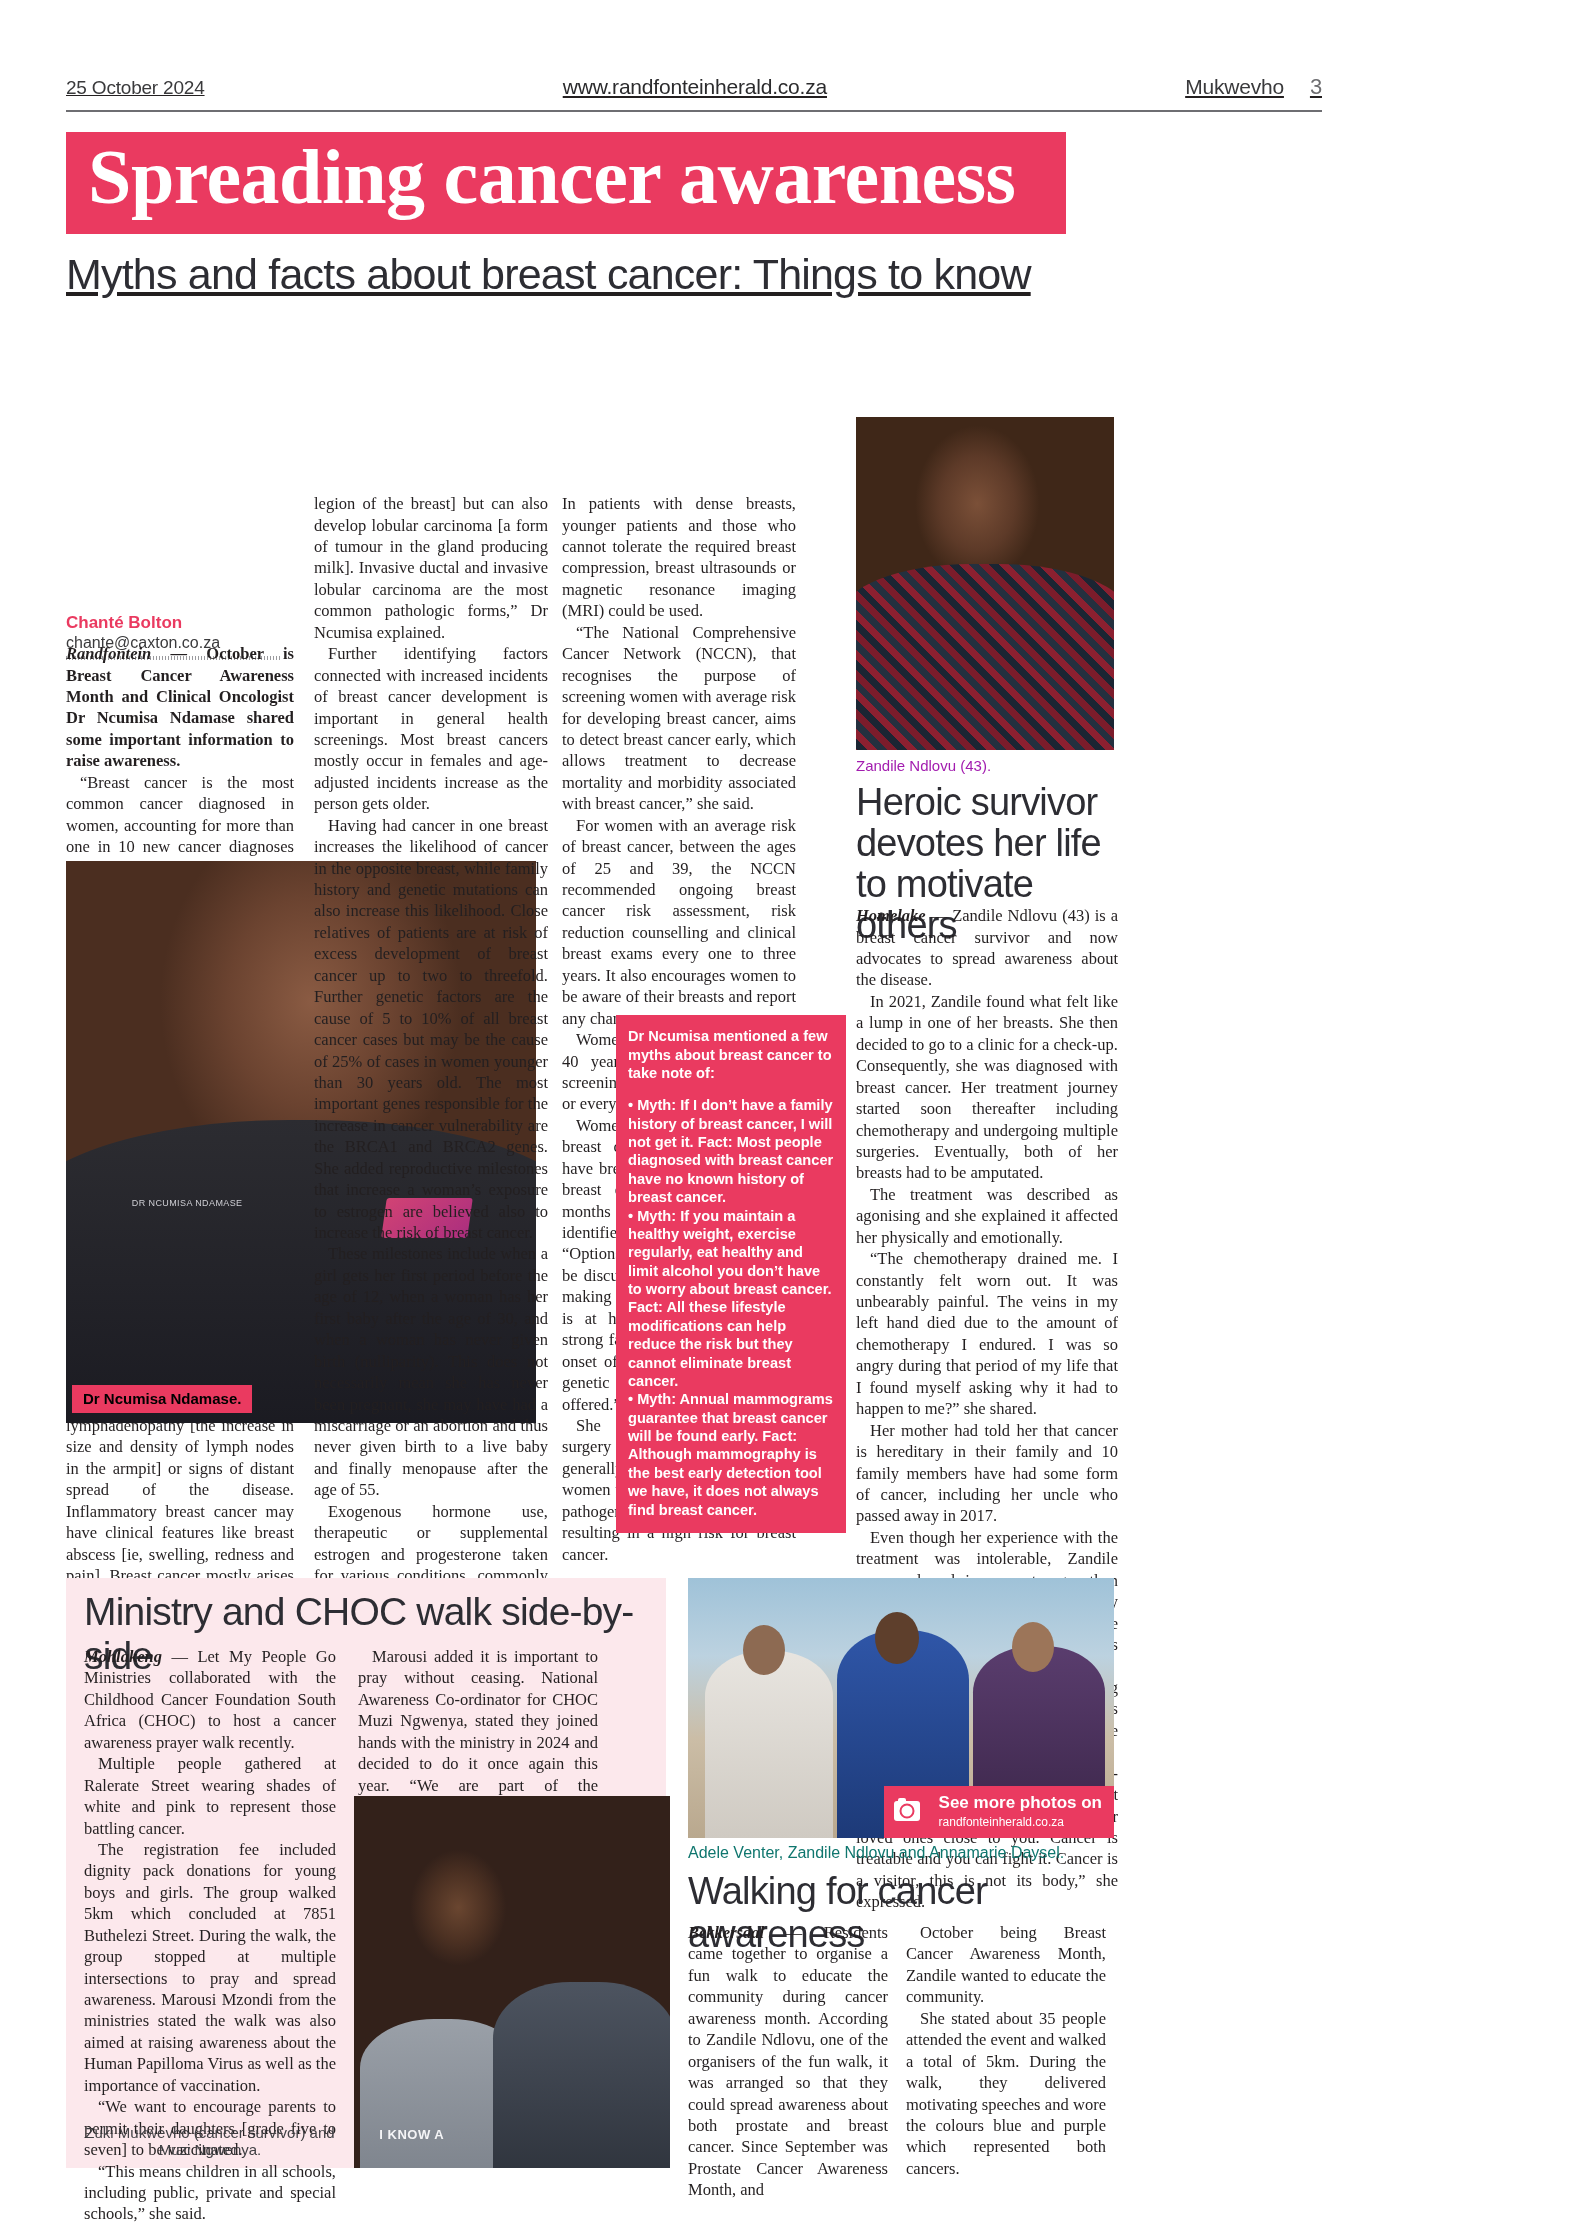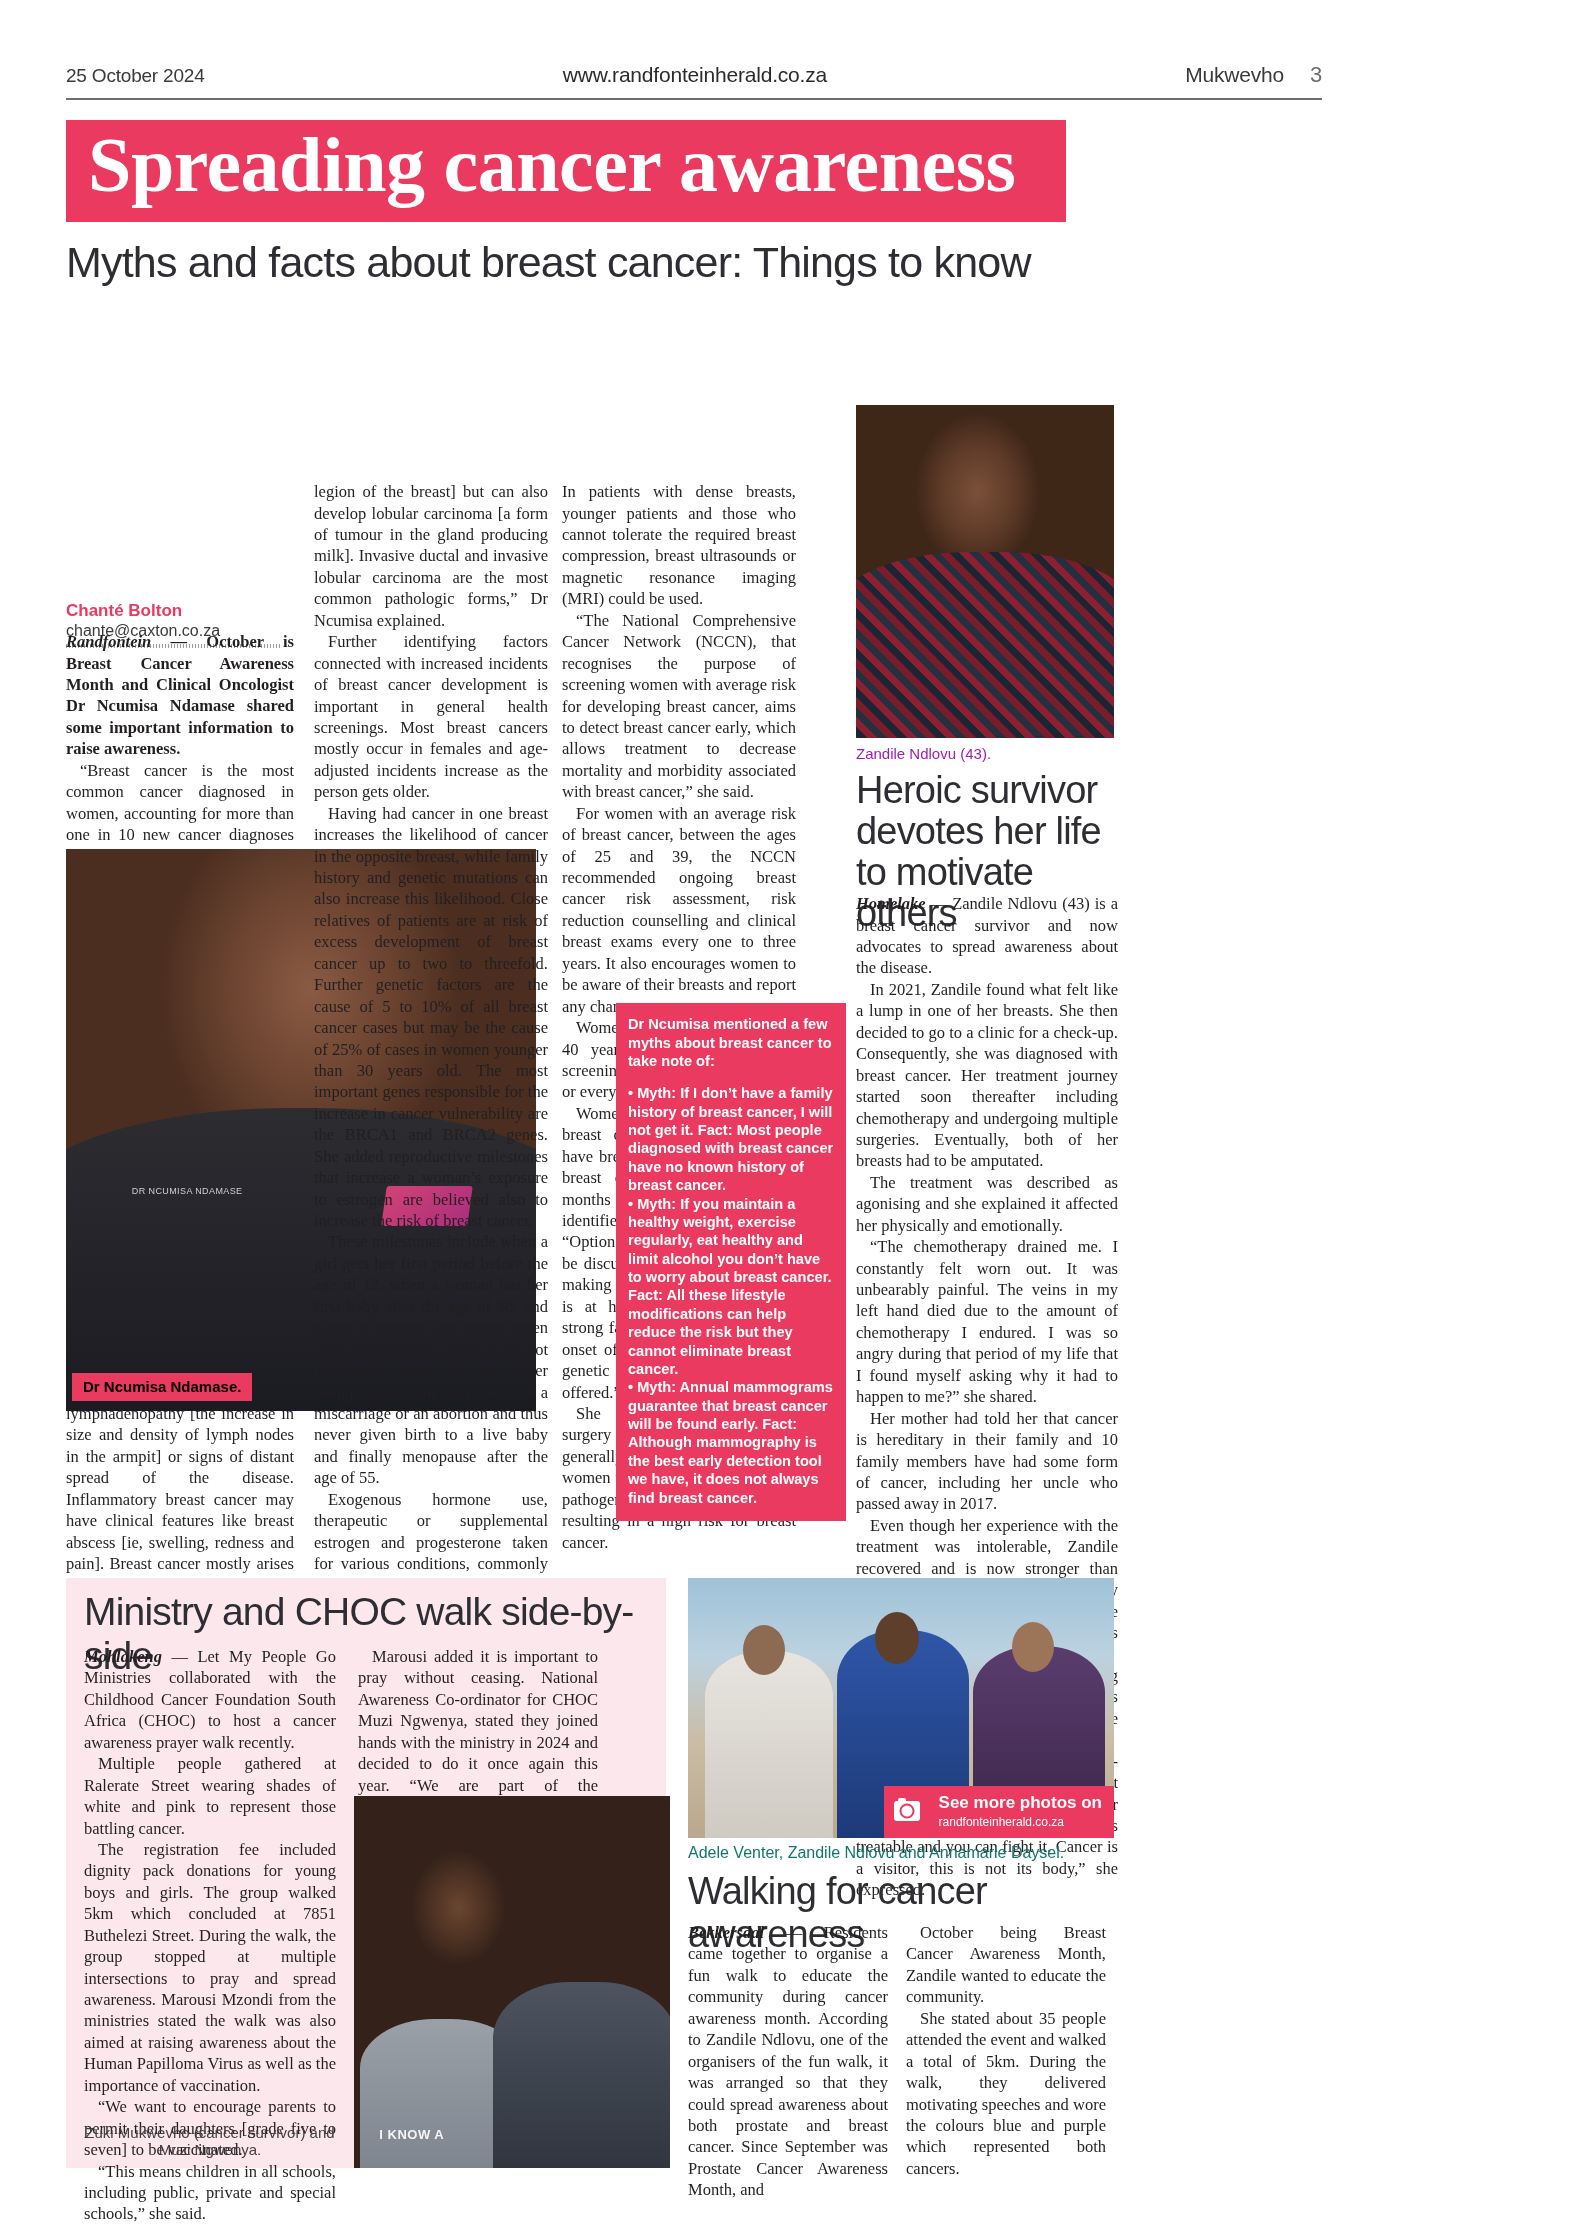--- a/index.html
+++ b/index.html
@@ -4,21 +4,21 @@
 <style>
   * { box-sizing: border-box; margin: 0; padding: 0; }
   body {
     width: 1572px; height: 2224px;
     background: #ffffff;
     font-family: "Liberation Serif", serif;
     color: #231f20;
     position: relative;
     overflow: hidden;
   }
-  .page { position: relative; width: 1388px; height: 2224px; padding: 0 66px; }
+  .page { position: relative; width: 1388px; height: 2224px; padding: 12px 66px; text-decoration: underline; }
 
   
   .masthead {
     display: flex; align-items: baseline; justify-content: space-between;
     padding-top: 62px; font-family: "Liberation Sans", sans-serif;
     font-size: 19px; color: #3a3a3c; letter-spacing: -0.2px;
   }
   .masthead .url { font-size: 21px; color: #2b2b2d; }
   .masthead .right { display: flex; align-items: baseline; gap: 26px; }
   .masthead .section { font-size: 21px; color: #3a3a3c; }

